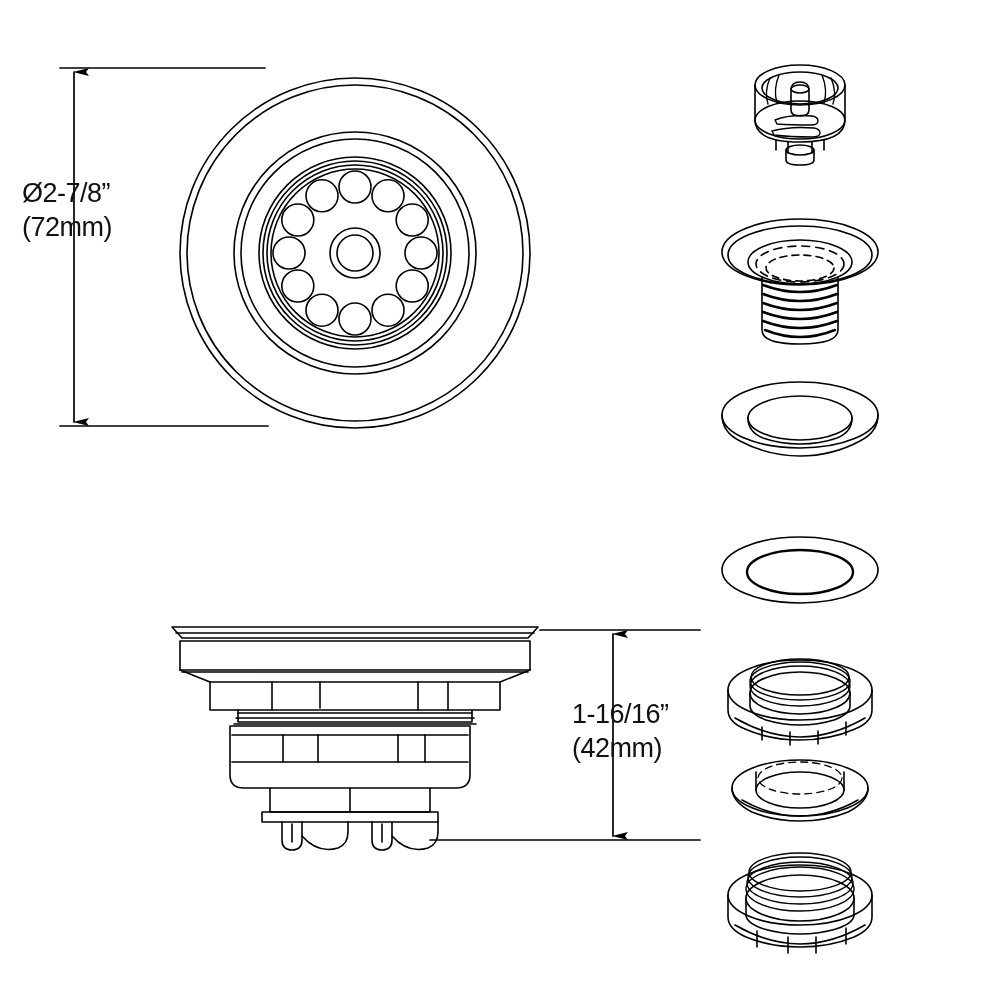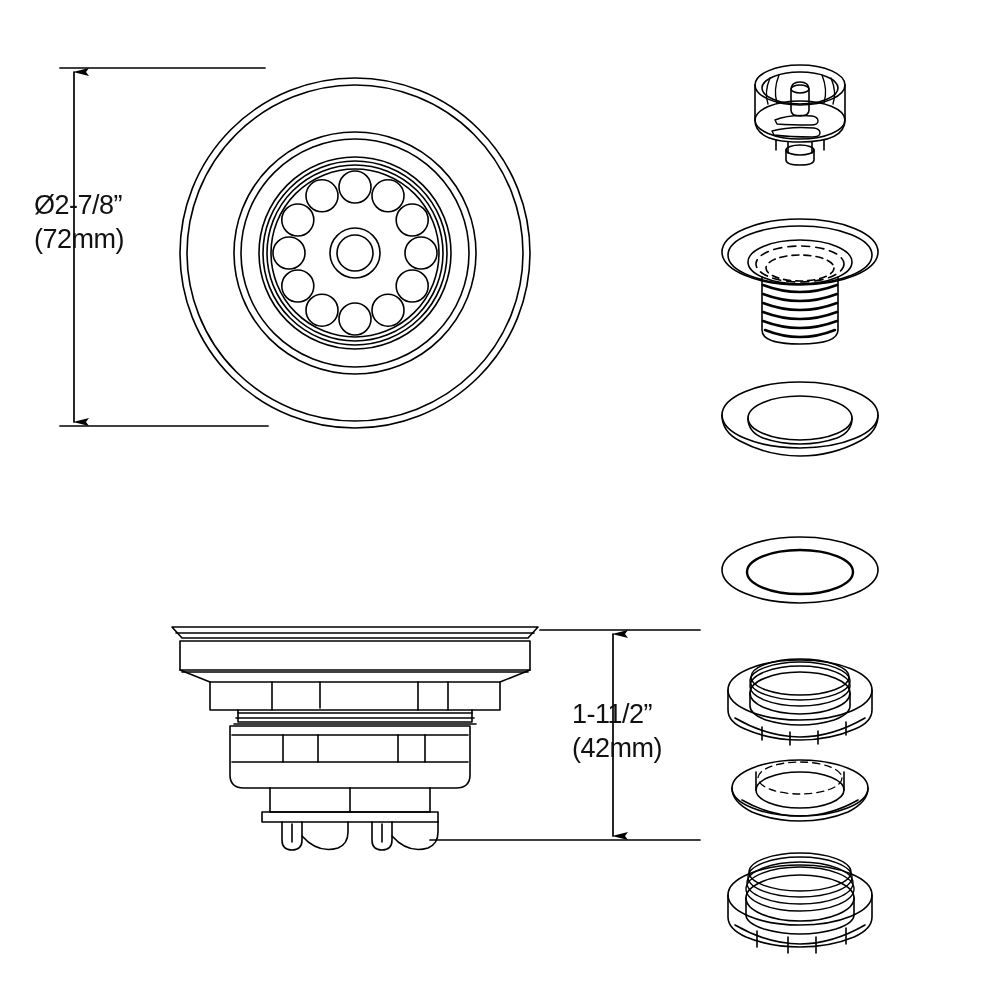--- a/index.html
+++ b/index.html
@@ -23,21 +23,21 @@
   }
   .dim-label {
     position: absolute;
     font-family: "Liberation Sans", sans-serif;
     font-size: 27px;
     line-height: 34px;
     color: #111111;
     white-space: nowrap;
     letter-spacing: -0.5px;
   }
-  #dia-label { left: 22px; top: 188px; margin-left: 12px; }
+  #dia-label { left: 22px; top: 176px; }
   #hgt-label { left: 572px; top: 697px; }
   .dim-line-text { display: block; }
 </style>
 </head>
 <body>
 
 <svg id="sheet" viewBox="0 0 1000 1000" xmlns="http://www.w3.org/2000/svg">
 
   <defs>
     <marker id="arrowUp" markerWidth="12" markerHeight="16" refX="6" refY="1" orient="auto-start-reverse" markerUnits="userSpaceOnUse">
@@ -223,15 +223,15 @@
 
   </g>
 </svg>
 
 <div class="dim-label" id="dia-label">
   <span class="dim-line-text">Ø2-7/8”</span>
   <span class="dim-line-text">(72mm)</span>
 </div>
 
 <div class="dim-label" id="hgt-label">
-  <span class="dim-line-text">1-11/2”</span>
+  <span class="dim-line-text">1-16/16”</span>
   <span class="dim-line-text">(42mm)</span>
 </div>
 
 </body></html>

